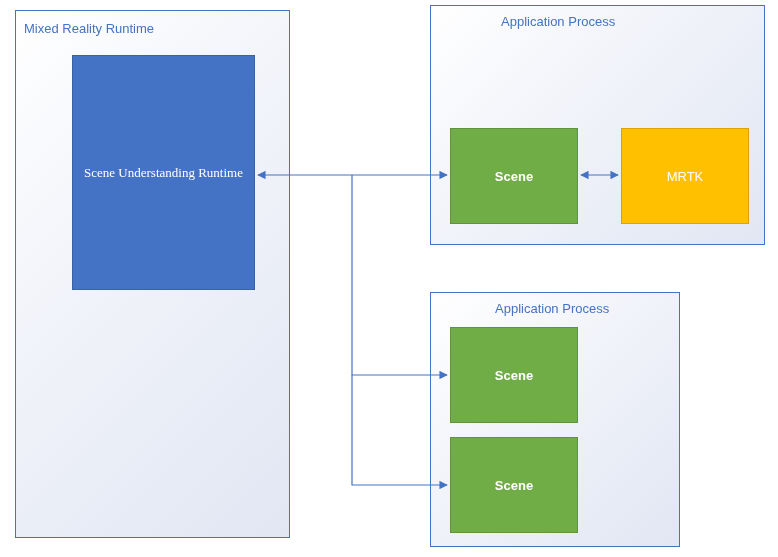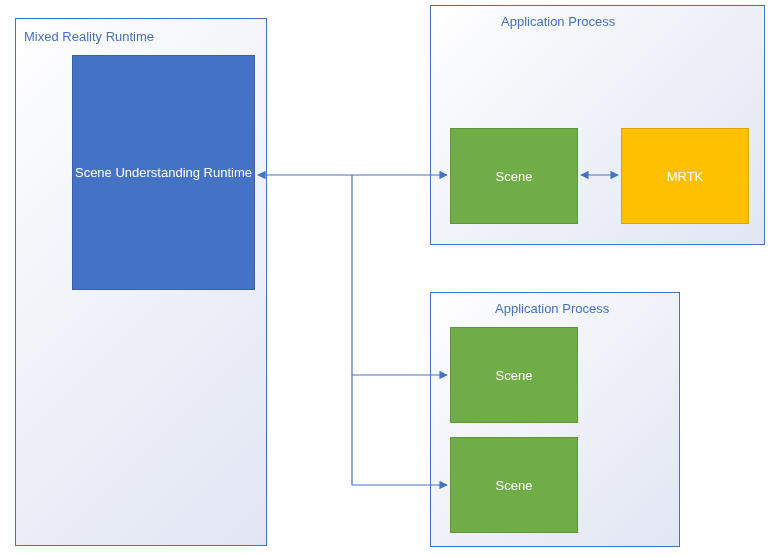--- a/index.html
+++ b/index.html
@@ -26,37 +26,37 @@
     position: absolute;
     display: flex;
     align-items: center;
     justify-content: center;
     color: #ffffff;
     font-size: 13px;
     text-align: center;
     border: 1px solid rgba(0,0,0,0.15);
   }
   .blue-block { background: #4472C4; }
-  .green-block { background: #70AD47; }
+  .green-block { background: #70AD47; font-weight: bold; }
   .yellow-block { background: #FFC000; }
   svg.overlay {
     position: absolute;
     left: 0; top: 0;
     width: 778px; height: 557px;
     pointer-events: none;
   }
 </style>
 </head>
 <body>
 
-<div class="container-box" style="left:15px; top:18px; width:252px; height:528px;">
+<div class="container-box" style="left:15px; top:10px; width:275px; height:528px;">
   <div class="container-title" style="left:8px; top:10px;">Mixed Reality Runtime</div>
 </div>
 
-<div class="block blue-block" style="left:72px; top:55px; width:183px; height:235px;">
+<div class="block blue-block" style="left:72px; top:55px; width:183px; height:235px;font-family:Liberation Serif, serif;">
   <span>Scene Understanding Runtime</span>
 </div>
 
 <div class="container-box" style="left:430px; top:5px; width:335px; height:240px;">
   <div class="container-title" style="left:70px; top:8px;">Application Process</div>
 </div>
 
 <div class="block green-block" style="left:450px; top:128px; width:128px; height:96px;">
   <span>Scene</span>
 </div>

